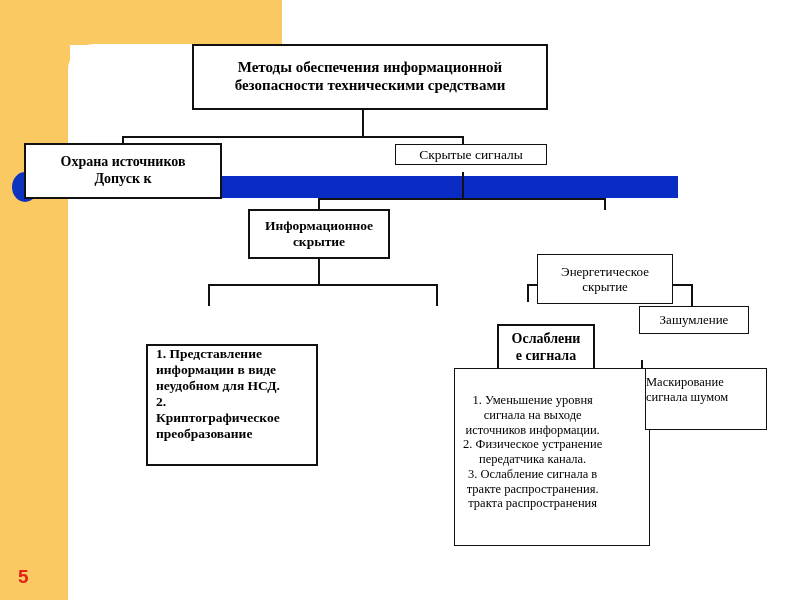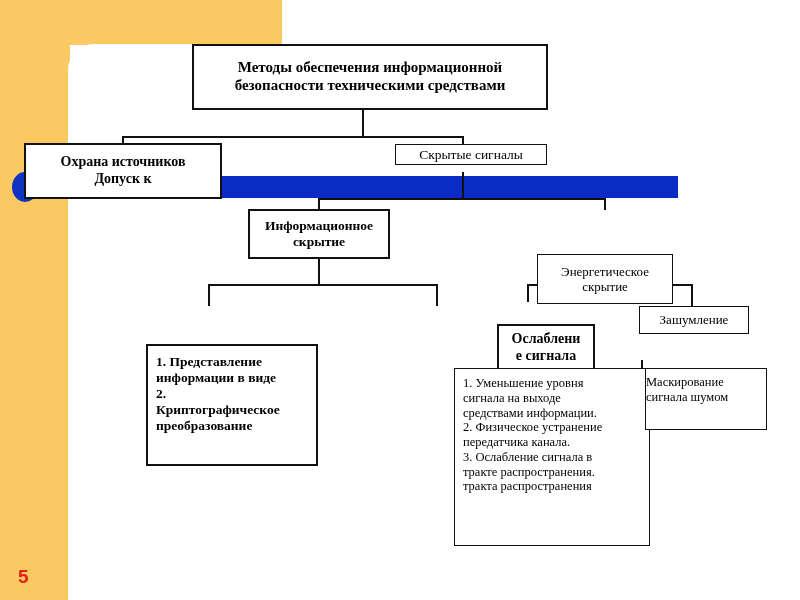--- a/index.html
+++ b/index.html
@@ -113,35 +113,36 @@
 
   <div class="box bold pad" style="left:497px;top:292px;width:98px;height:48px;font-size:14px;margin-top:32px;">
     <div>
       <div>Ослаблени</div>
       <div>е сигнала</div>
     </div>
   </div>
 
   <div class="box b-thin pad" style="left:639px;top:306px;width:110px;height:28px;font-size:13px;">Зашумление</div>
 
-  <div class="box left-align bold" style="left:146px;top:344px;width:172px;height:122px;font-size:13.5px;padding:8px 8px;">
+  <div class="box left-align bold" style="left:146px;top:344px;width:172px;height:122px;font-size:13.5px;padding:0 8px;">
     <div>
       <div>1. Представление</div>
       <div>информации в виде</div>
+      <div>неудобном для НСД.</div>
       <div>2.</div>
       <div>Криптографическое</div>
       <div>преобразование</div>
     </div>
   </div>
 
-  <div class="box left-align b-thin" style="left:454px;top:368px;width:196px;height:178px;font-size:12.5px;padding:7px 8px;">
+  <div class="box left-align b-thin" style="left:454px;top:368px;width:196px;height:178px;font-size:12.5px;padding:24px 8px;text-align:center;">
     <div>
       <div>1. Уменьшение уровня</div>
       <div>сигнала на выходе</div>
-      <div>средствами информации.</div>
+      <div>источников информации.</div>
       <div>2. Физическое устранение</div>
       <div>передатчика канала.</div>
       <div>3. Ослабление сигнала в</div>
       <div>тракте распространения.</div>
       <div>тракта распространения</div>
     </div>
   </div>
 
   <div class="box left-align b-thin" style="left:645px;top:368px;width:122px;height:62px;font-size:12.5px;padding:6px 0;">
     <div>

